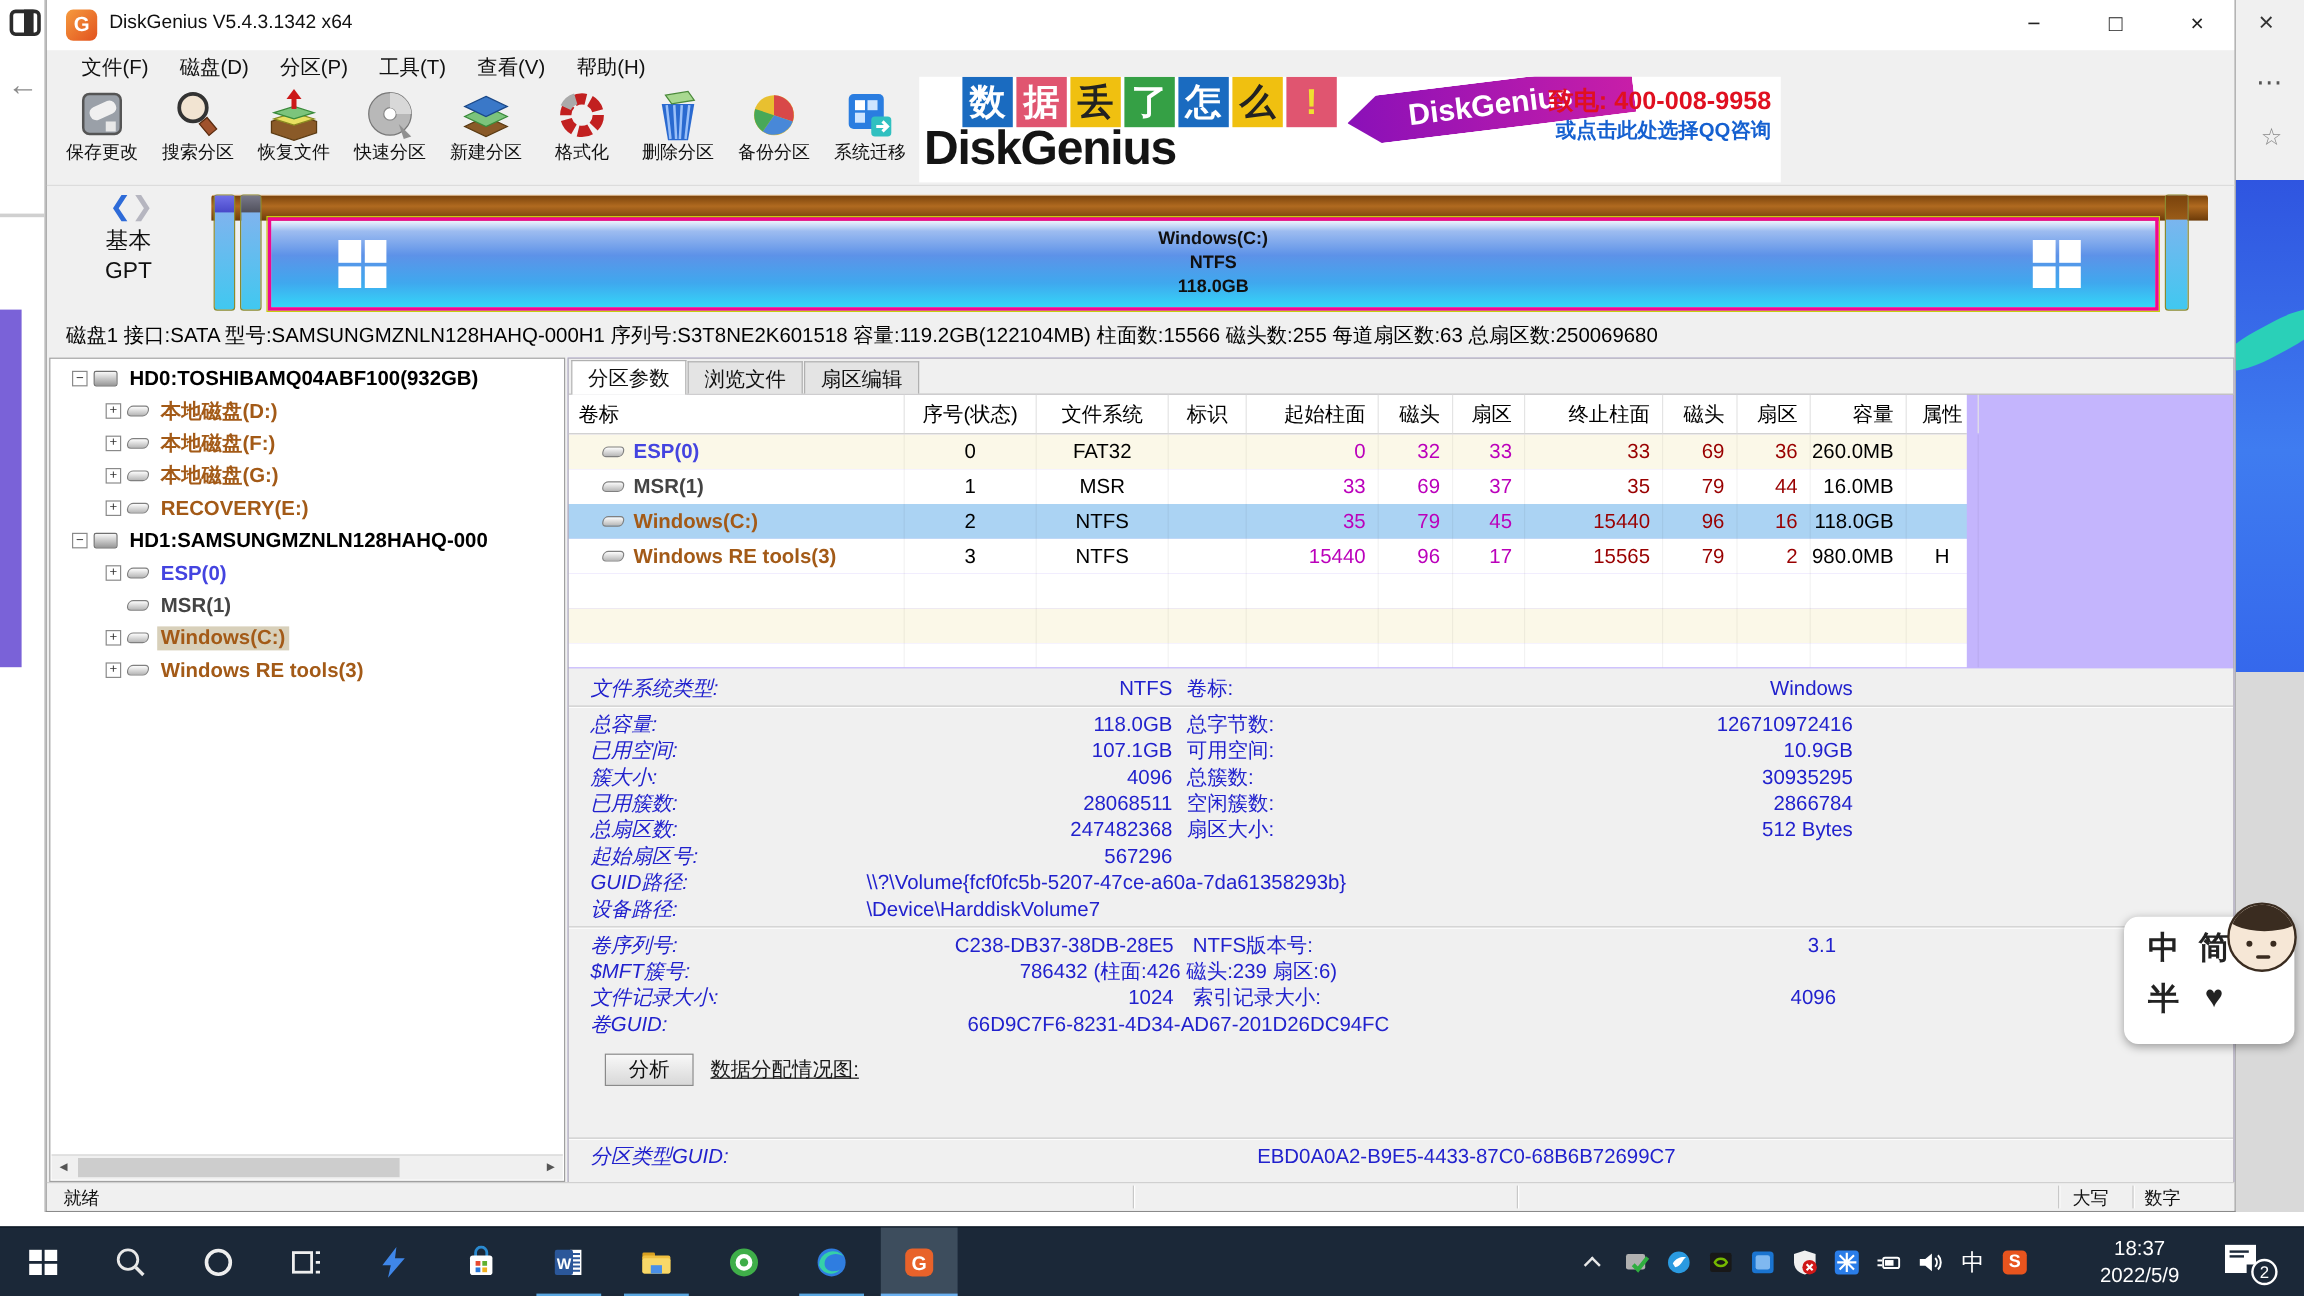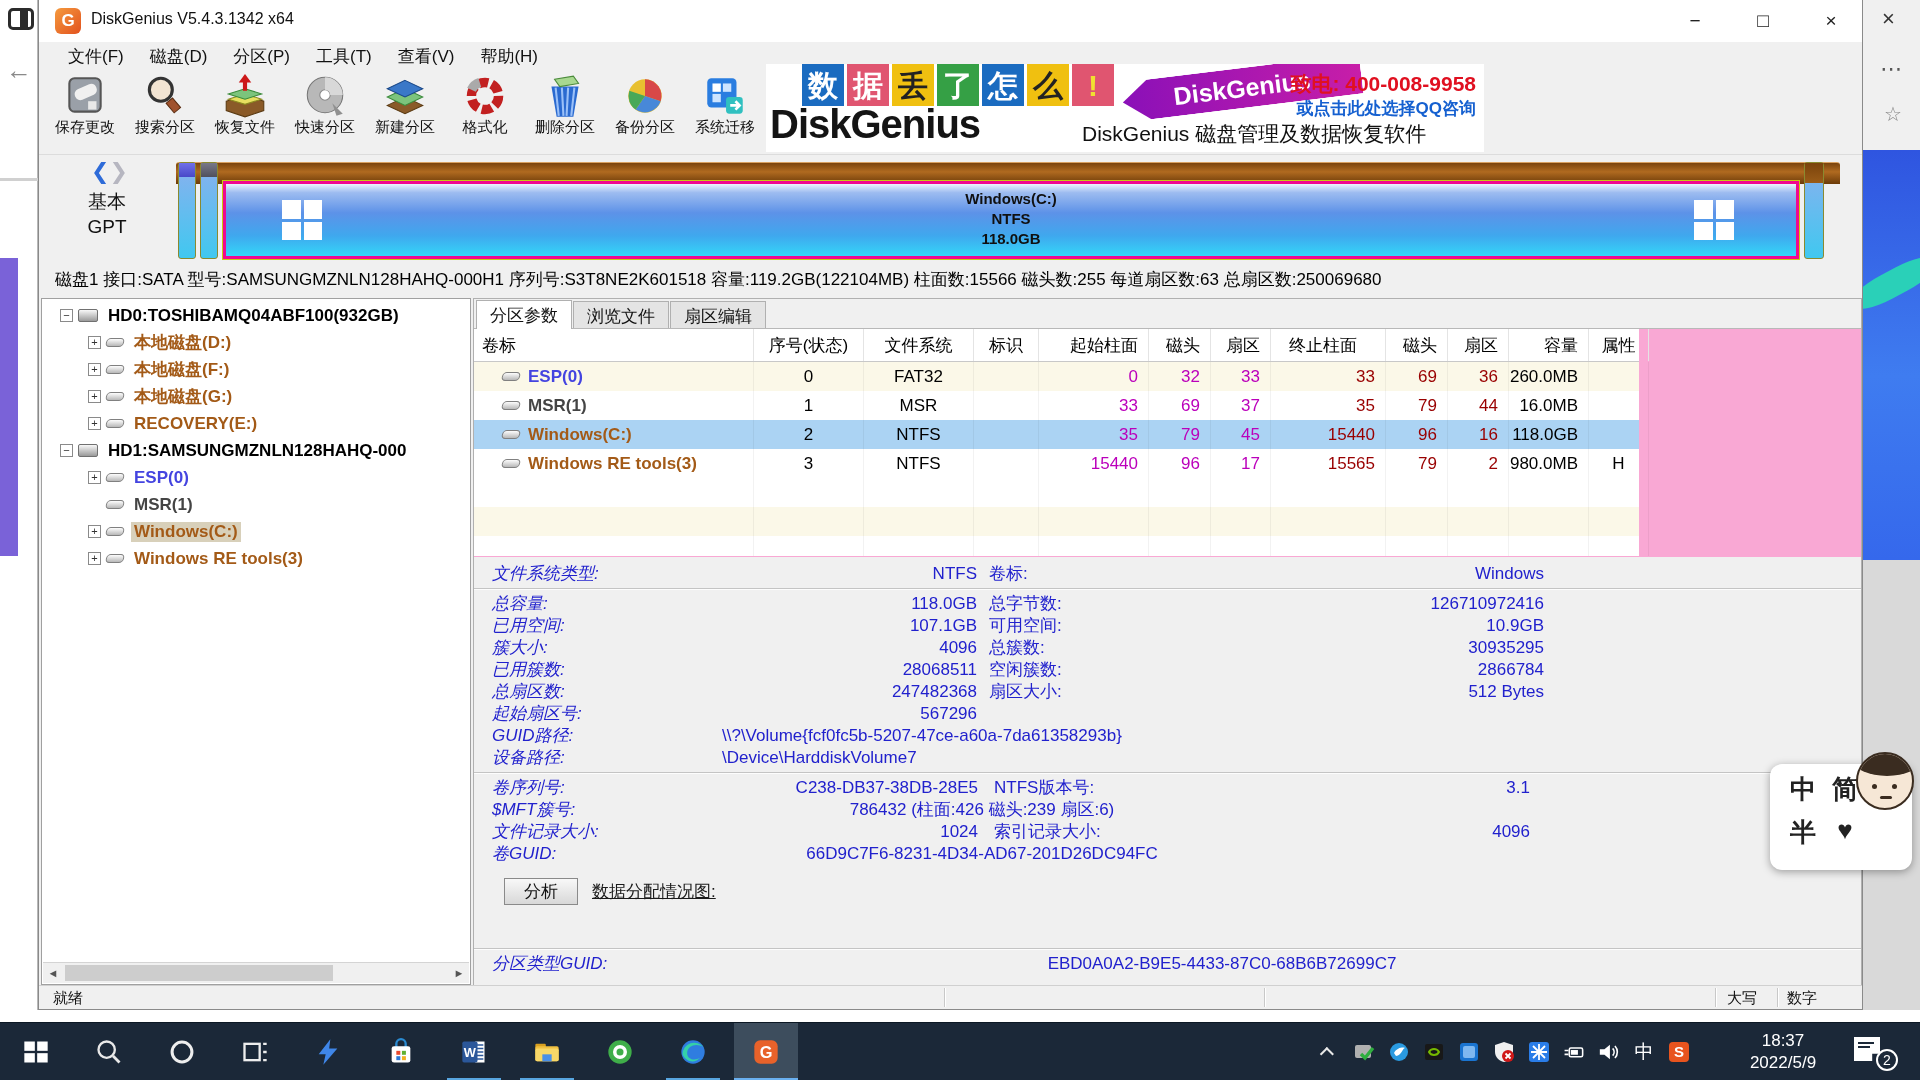--- a/index.html
+++ b/index.html
@@ -83,21 +83,21 @@
   .trow .exp.none { border:none; background:transparent; }
   .icon-disk { width:20px; height:13px; background:linear-gradient(180deg,#f8f8f8,#9a9a9a); border:1px solid #707070; border-radius:2px; margin-left:5px; flex:none; }
   .icon-part { width:18px; height:9px; background:linear-gradient(180deg,#fdfdfd,#b8b8b8); border:1px solid #808080; border-radius:4px; margin-left:5px; flex:none; transform:skewX(-14deg); }
   .trow .tlab { margin-left:7px; padding:0 3px; }
   .trow.sel .tlab { background:#d8d0ba; }
   #tree-hscroll { position:absolute; left:1px; right:1px; bottom:1px; height:21px; background:#f0f0f0; border-top:1px solid #d4d4d4; }
   .scr-btn { position:absolute; top:0; width:20px; height:20px; color:#555; font-size:11px; text-align:center; line-height:20px; }
   #scr-left { left:0; } #scr-right { right:0; }
   #scr-thumb { position:absolute; left:22px; top:2px; width:268px; height:16px; background:#cdcdcd; }
 
-  #right-panel { position:absolute; left:434px; top:4px; width:1389px; height:687px; background:#f9a8d4; border:1px solid #b0b0b0;padding-left:43px; }
+  #right-panel { position:absolute; left:434px; top:4px; width:1389px; height:687px; background:#c4b5fd; border:1px solid #b0b0b0;padding-left:43px; }
   #tabstrip { position:absolute; left:0; top:0; width:100%; height:30px; background:#f0f0f0; border-bottom:1px solid #b8b8b8; padding-left:2px; display:flex; align-items:flex-end; }
   .tab { height:27px; padding:3px 13px; font-size:17px; color:#111; border:1px solid #b0b0b0; border-bottom:none; background:#e4e4e4; margin-right:1px; }
   .tab.active { background:#fff; height:29px; margin-bottom:-1px; }
 
   #table { position:absolute; left:0; top:30px; width:1165px; }
   .hrow { display:flex; height:33px; line-height:33px; font-size:17px; color:#000; border-bottom:1px solid #c8c8c8; background:#fff; }
   .hrow .cell { border-right:1px solid #e4e4e4; }
   .prow { display:flex; height:29px; line-height:29px; font-size:17px; }
   .prow .cell { border-right:1px solid rgba(0,0,0,0.05); overflow:hidden; }
   .cream { background:#fbf8e8; } .plain { background:#fff; } .selrow { background:#abd3f3; }
@@ -301,21 +301,20 @@
           <div class="tile" style="background: rgb(240, 192, 16); color: rgb(34, 34, 34);">丢</div>
           <div class="tile" style="background: rgb(53, 160, 69); color: rgb(255, 255, 255);">了</div>
           <div class="tile" style="background: rgb(26, 107, 192); color: rgb(255, 255, 255);">怎</div>
           <div class="tile" style="background: rgb(240, 192, 16); color: rgb(34, 34, 34);">么</div>
           <div class="tile" style="background: rgb(224, 85, 112); color: rgb(240, 224, 48);">!</div>
         </div>
       <div id="banner-logo">DiskGenius</div>
       <div id="banner-ribbon">DiskGenius</div>
       <div id="banner-phone">致电: 400-008-9958</div>
       <div id="banner-qq">或点击此处选择QQ咨询</div>
-      <div id="banner-tagline">DiskGenius 磁盘管理及数据恢复软件</div>
     </div>
 
     <div class="abs" id="diskbar-region">
       <div id="nav-arrows"><span id="nav-left">❮</span><span id="nav-right">❯</span></div>
       <div id="bus-labels">
         <div>基本</div>
         <div>GPT</div>
       </div>
       <div id="bar">
         <div id="bar-brown"></div>
@@ -421,21 +420,21 @@
           </div>
         <div id="table">
             <div class="hrow">
               <div class="cell " style="width: 280px; padding-left: 8px;">卷标</div>
               <div class="cell al-c" style="width: 110px;">序号(状态)</div>
               <div class="cell al-c" style="width: 110px;">文件系统</div>
               <div class="cell al-c" style="width: 65px;">标识</div>
               <div class="cell al-r" style="width: 110px;">起始柱面</div>
               <div class="cell al-r" style="width: 62px;">磁头</div>
               <div class="cell al-r" style="width: 60px;">扇区</div>
-              <div class="cell al-r" style="width: 115px; text-align: center;">终止柱面</div>
+              <div class="cell al-r" style="width: 115px;">终止柱面</div>
               <div class="cell al-r" style="width: 62px;">磁头</div>
               <div class="cell al-r" style="width: 61px;">扇区</div>
               <div class="cell al-r" style="width: 80px;">容量</div>
               <div class="cell al-c" style="width: 60px;">属性</div>
             </div>
             <div class="prow cream">
               <div class="cell c-name" style="width: 280px;">
                 <span class="icon-part"></span>
                 <span class="nm" style="color: rgb(68, 68, 224);">ESP(0)</span>
               </div>

